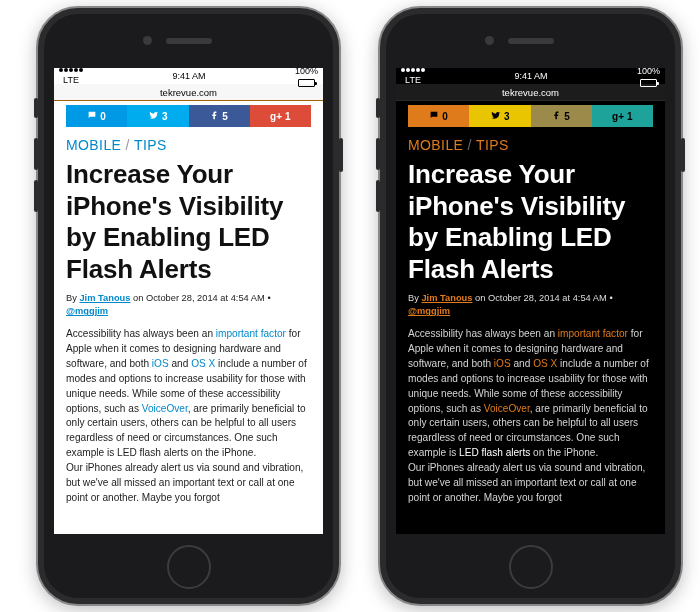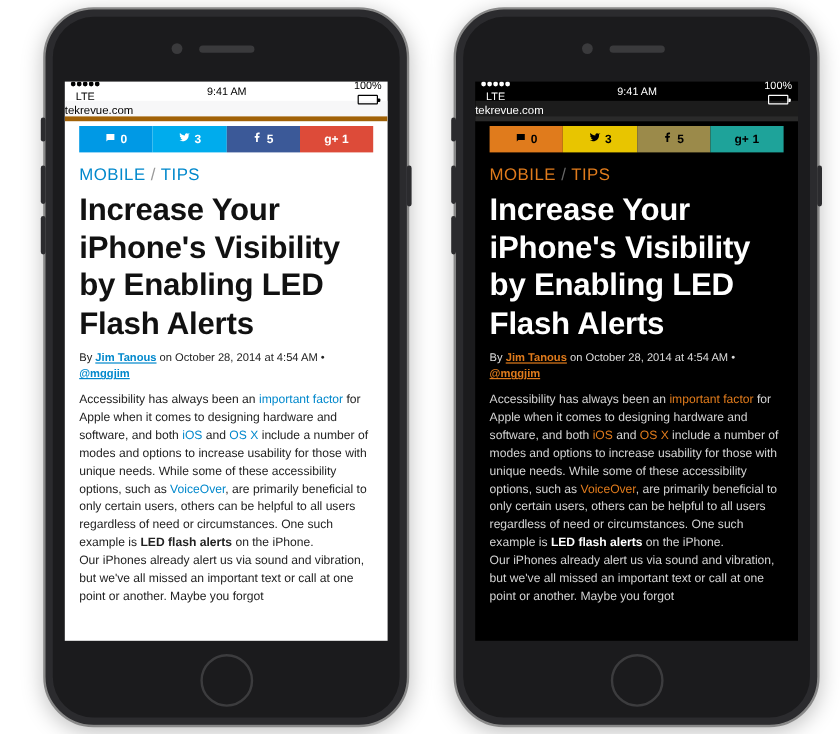--- a/index.html
+++ b/index.html
@@ -101,23 +101,24 @@
   }
   .battery .fill {
     width: 100%; height: 100%;
     background: currentColor;
   }
 
   .addressbar {
     height: 17px;
     background: #f7f7f8;
     color: #000;
+    text-align: center;
     font-size: 9.5px;
     line-height: 17px;
-    border-bottom: 4px solid #a16207;
+    border-bottom: 1px solid #a16207;
   }
   .dark .addressbar { background: #1c1c1c; color: #fff; border-bottom-color: #2a2a2a; }
 
   .share-row {
     display: flex;
     height: 22px;
     margin: 4px 12px 0 12px;
     font-size: 10px;
     font-weight: 700;
   }
@@ -174,21 +175,21 @@
 
   .body-copy {
     margin: 4px 12px 0 12px;
     font-size: 10.1px;
     line-height: 1.48;
     color: #222;
   }
   .dark .body-copy { color: #d4d4d4; }
   .light .body-copy .lk { color: #0088cc; }
   .dark  .body-copy .lk { color: #e07b1c; }
-  .body-copy .bold { font-weight: 700; color: inherit; }
+  .body-copy .bold { font-weight: 400; color: inherit; }
   .dark .body-copy .bold { color: #fff; }
   .body-copy p + p { margin-top: 0; }
 
   .icon { display: inline-block; }
 </style>
 </head>
 <body>
 
 <div class="phone phone-left">
   <div class="phone-body">

